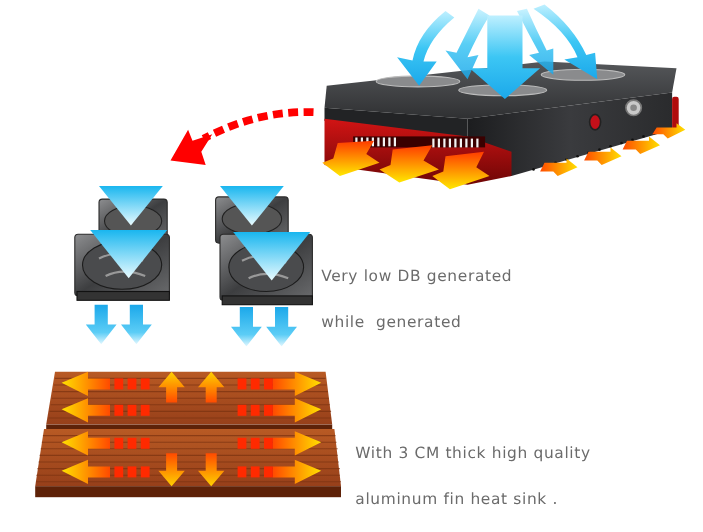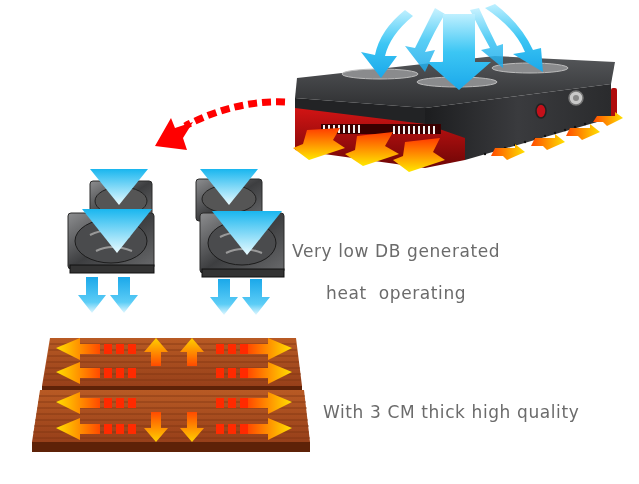--- a/index.html
+++ b/index.html
@@ -1,18 +1,18 @@
 <!DOCTYPE html>
 <html><head>
   <meta charset="utf-8">
   <style>
     html, body { margin:0; padding:0; background:#ffffff; }
     body { width:639px; height:484px; position:relative; overflow:hidden; font-family:"DejaVu Sans", sans-serif; }
     .abs { position:absolute; }
-    .caption { color:#6b6b6b; font-size:17px; line-height:14px; letter-spacing:0.6px; white-space:pre;text-align:center; }
+    .caption { color:#6b6b6b; font-size:14px; line-height:14px; letter-spacing:0.6px; white-space:pre; }
     svg { display:block; }
   </style>
 </head>
 <body>
 
 <svg width="0" height="0" class="abs" style="left:0;top:0">
   <defs>
     <linearGradient id="coolV" x1="0" y1="0" x2="0" y2="1">
       <stop offset="0" stop-color="#bff0ff"></stop>
       <stop offset="0.5" stop-color="#3cc6f4"></stop>
@@ -194,21 +194,21 @@
       <g>
         <polygon points="158,114 170,114 170,132 178,132 164,150 150,132 158,132" fill="url(#coolDown)"></polygon>
         <polygon points="190,114 202,114 202,132 210,132 196,150 182,132 190,132" fill="url(#coolDown)"></polygon>
       </g>
     </g>
   </svg>
 </div>
 
 <div class="abs caption" style="left:292px;top:216px;">
   <div>Very low DB generated</div>
-  <div>heat  operating</div>
+  <div>while  generated</div>
 </div>
 
 <div class="abs" style="left:20px;top:332px;width:300px;height:125px;">
   <svg width="300" height="125" viewBox="0 0 300 125">
 
     <g>
       <polygon points="30,6 276,6 282,54 22,54" fill="url(#sinkTop)"></polygon>
       <rect x="22" y="54" width="260" height="8" fill="#5e2208"></rect>
       <g stroke="#7a3210" stroke-width="1" opacity="0.7">
         <line x1="30" y1="12" x2="276" y2="12"></line>
@@ -284,13 +284,14 @@
           <rect x="220" y="92" width="8" height="10"></rect>
         </g>
       <polygon points="136,110 148,96 141,96 141,80 131,80 131,96 124,96" fill="url(#hotD)"></polygon>
       <polygon points="172,110 184,96 177,96 177,80 167,80 167,96 160,96" fill="url(#hotD)"></polygon>
     </g>
   </svg>
 </div>
 
 <div class="abs caption" style="left:323px;top:377px;">
   <div>With 3 CM thick high quality</div>
+  <div>aluminum fin heat sink .</div>
 </div>
 
 </body></html>

